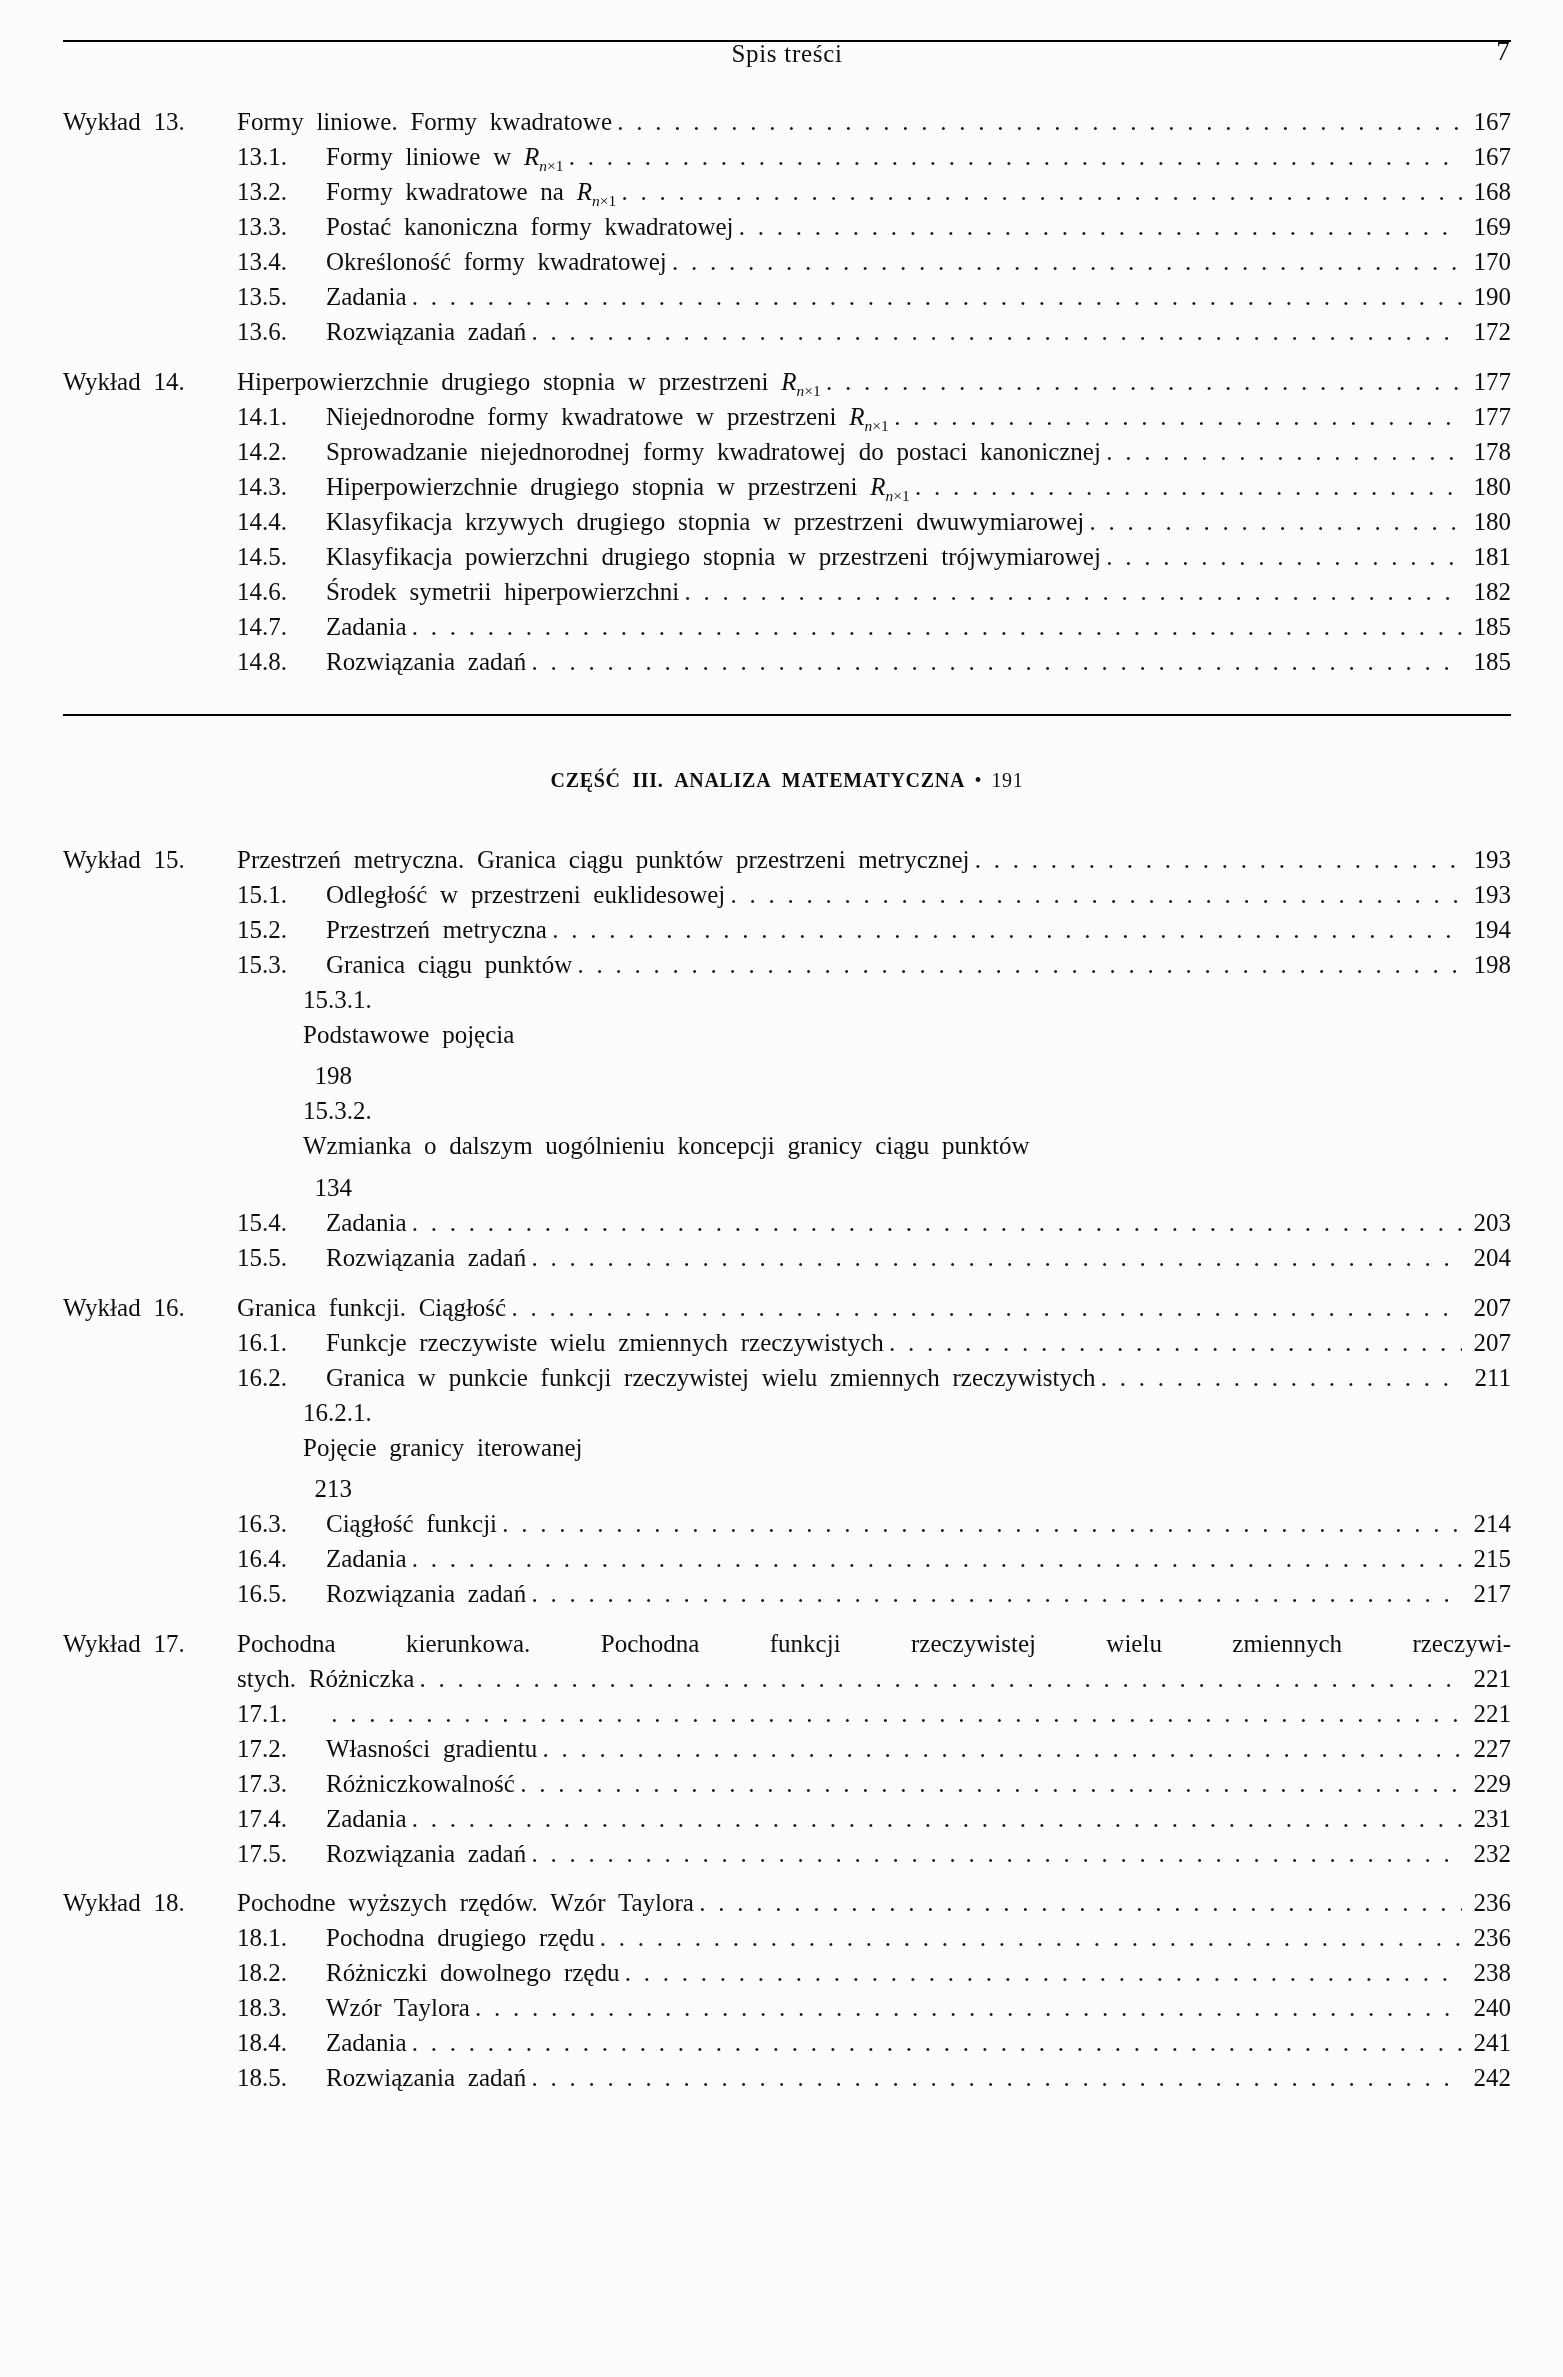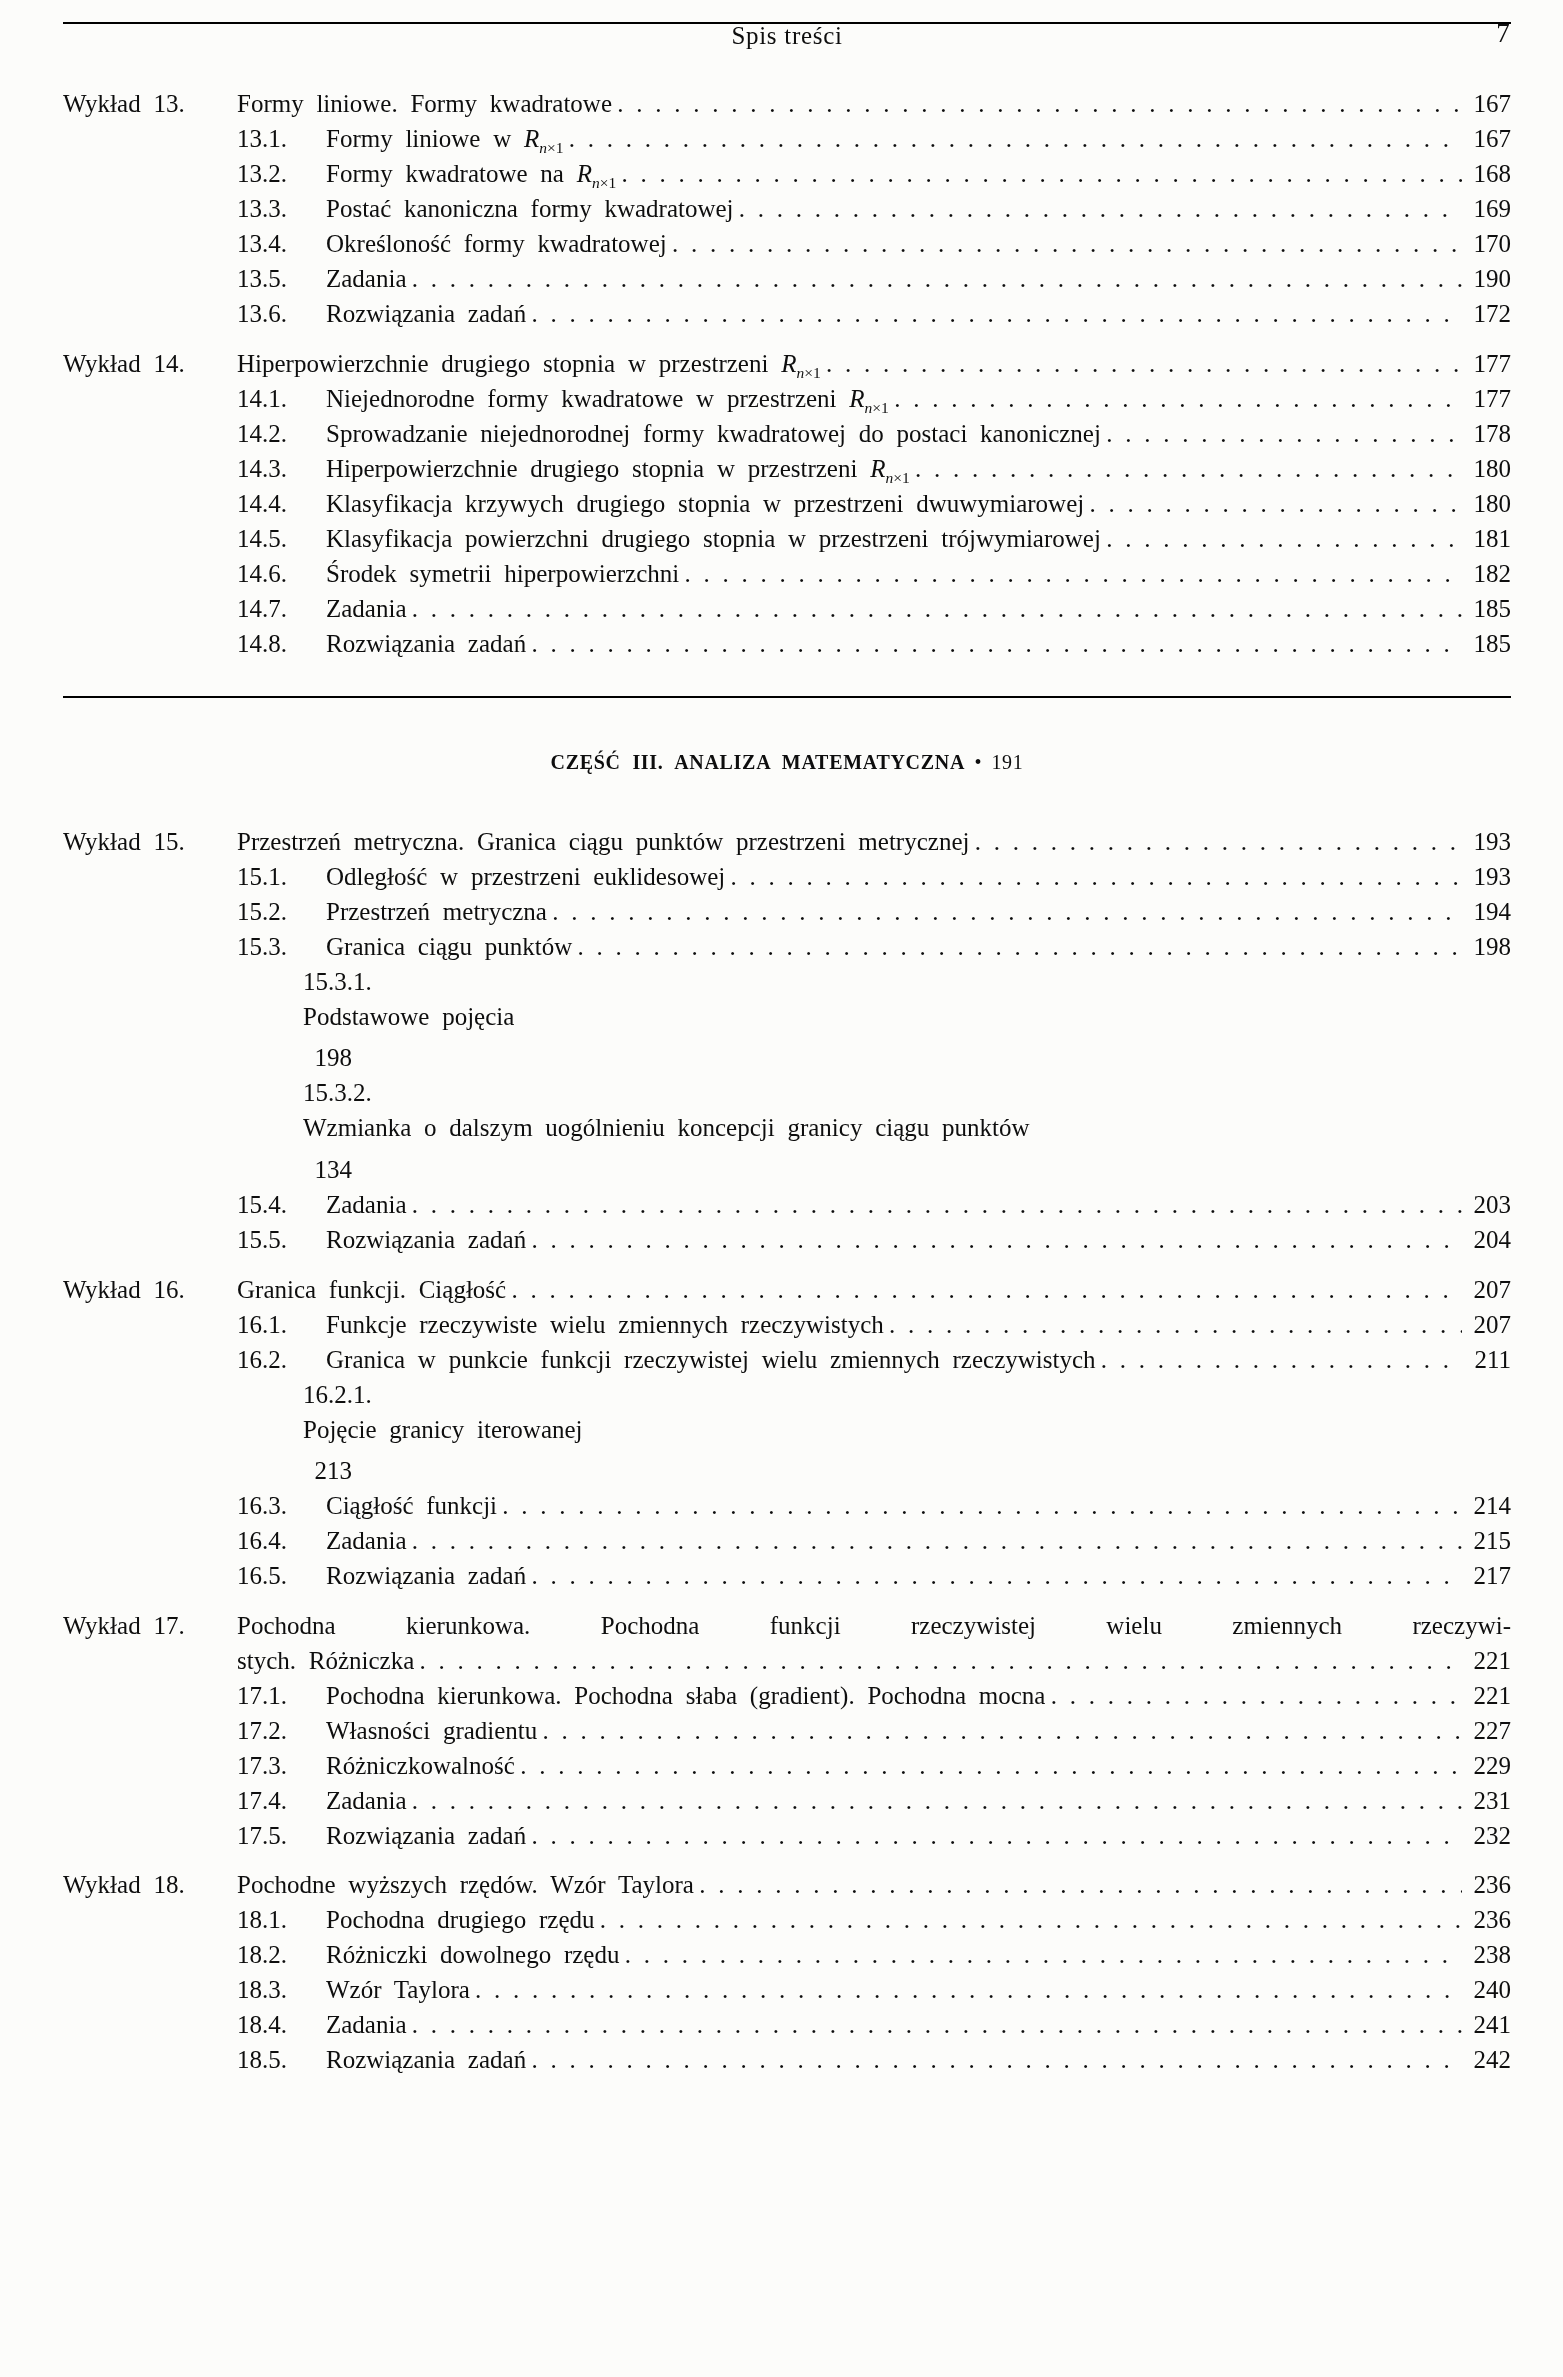--- a/index.html
+++ b/index.html
@@ -5,21 +5,21 @@
   html, body { margin: 0; padding: 0; }
   body {
     width: 1564px;
     height: 2377px;
     background: #fcfcfa;
     color: #0e0e0e;
     font-family: "Liberation Serif", serif;
     font-size: 25px;
     -webkit-font-smoothing: antialiased;
   }
-  .page { padding: 14px 53px 0 63px; }
+  .page { padding: 32px 53px 0 63px; }
 
   
   .header { position: relative; height: 37px; }
   .header-title { position: absolute; left: 0; right: 0; text-align: center; letter-spacing: 0.7px; }
   .header-page { position: absolute; right: 1.3px; top: -4px; font-size: 27px; }
   .top-rule { border-top: 2.7px solid #000; margin-top: 8px; }
 
   
   .toc { margin-top: 27px; }
   .row { display: flex; align-items: baseline; line-height: 35px; word-spacing: 0.26em; }
@@ -259,21 +259,20 @@
         <span class="num">Wykład 17.</span>
         <span class="title"><span>Pochodna kierunkowa. Pochodna funkcji rzeczywistej wielu zmiennych rzeczywi-</span></span>
       </div>
       <div class="row cont">
         <span class="title"><span>stych. Różniczka</span></span>
         <span class="leader"></span>
         <span class="pagenum">221</span>
       </div>
       <div class="row entry">
         <span class="num">17.1.</span>
-        <span class="title"><span>Pochodna kierunkowa. Pochodna słaba (gradient). Pochodna mocna</span></span>
         <span class="leader"></span>
         <span class="pagenum">221</span>
       </div>
       <div class="row entry">
         <span class="num">17.2.</span>
         <span class="title"><span>Własności gradientu</span></span>
         <span class="leader"></span>
         <span class="pagenum">227</span>
       </div>
       <div class="row entry">

